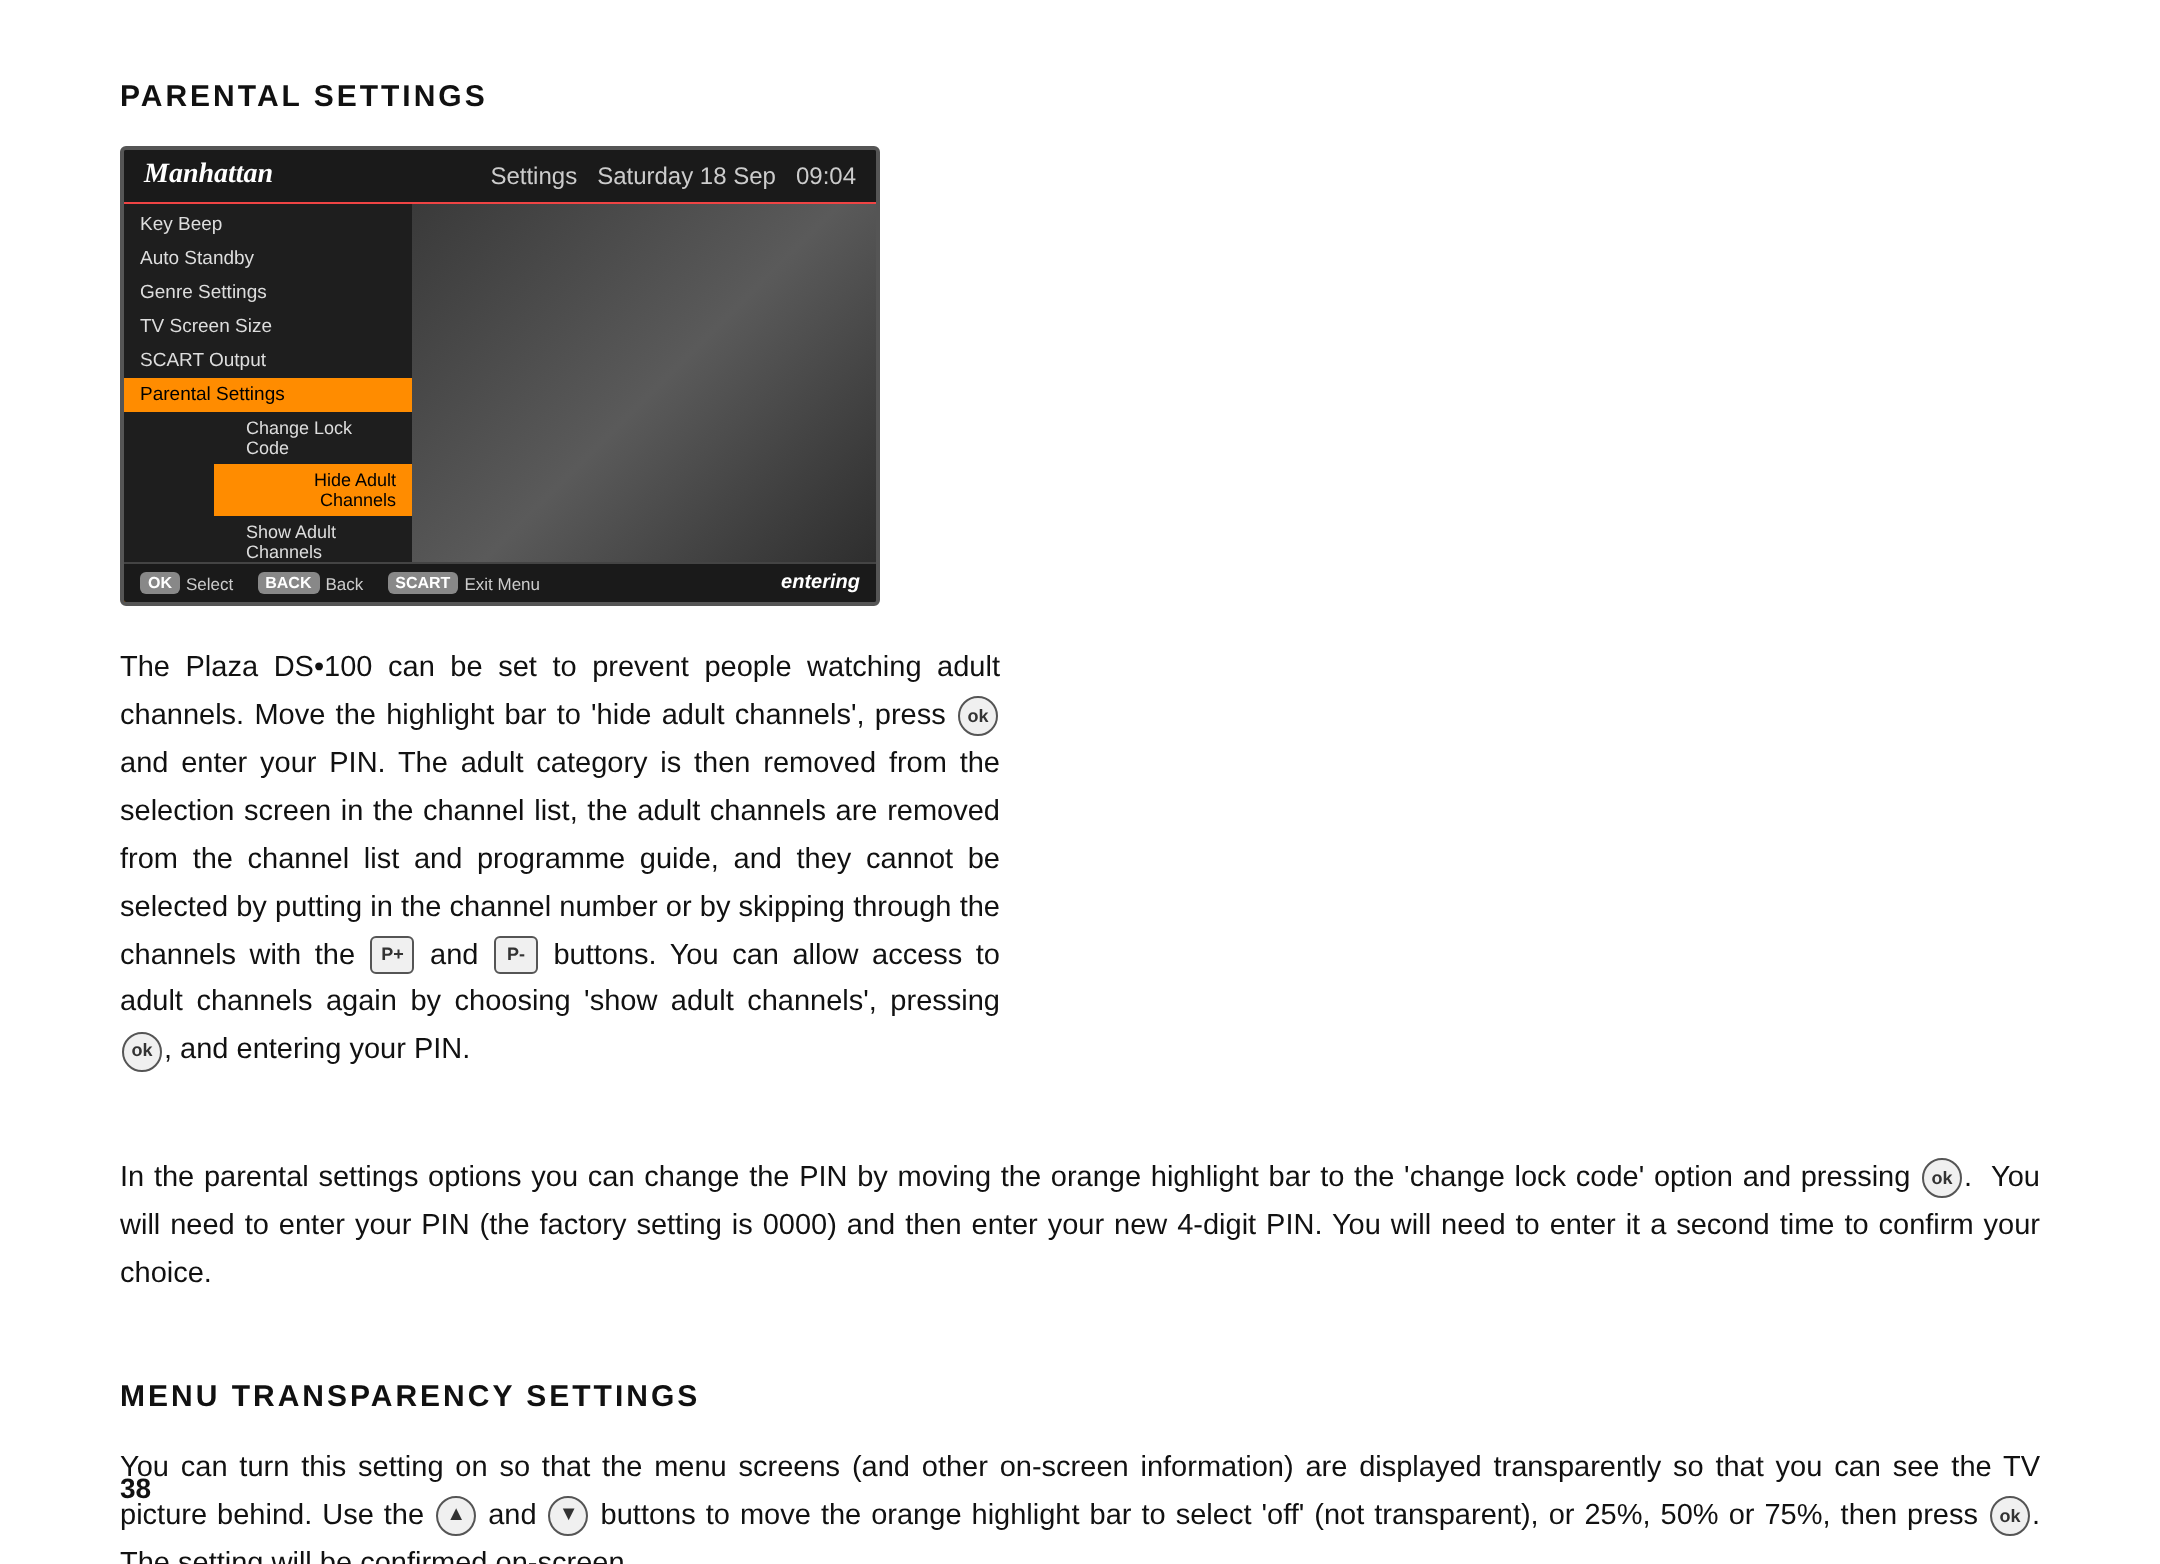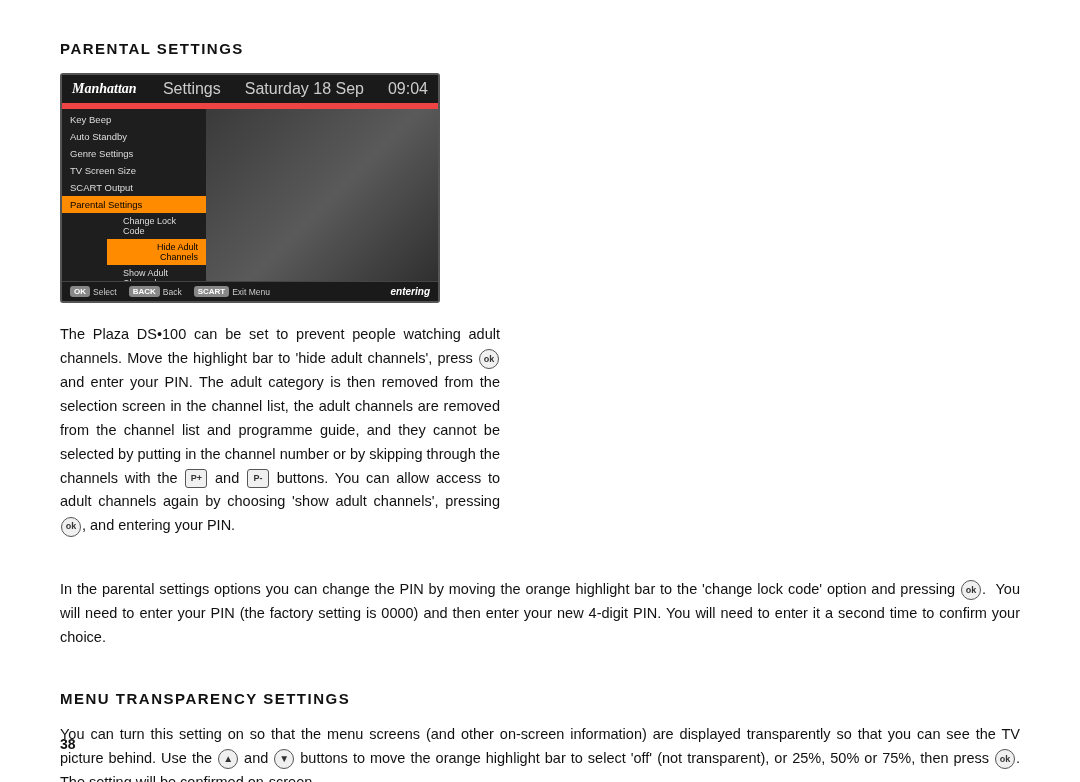--- a/index.html
+++ b/index.html
@@ -57,36 +57,36 @@
       overflow: hidden;
       position: relative;
     }
 
     .tv-header {
       background: #1a1a1a;
       padding: 5px 10px;
       display: flex;
       justify-content: space-between;
       align-items: center;
-      border-bottom: 6px solid #ef4444;
+      border-bottom: 1px solid #ef4444;
     }
 
     .tv-header-logo {
       font-family: 'Times New Roman', serif;
       font-size: 14px;
       font-weight: bold;
       font-style: italic;
       color: #ffffff;
     }
 
     .tv-header-info {
-      font-size: 16px;
+      font-size: 12px;
       color: #cccccc;
       display: flex;
-      gap: 24px;
+      gap: 10px;
     }
 
     .tv-content {
       display: flex;
       height: calc(100% - 30px);
     }
 
     .tv-menu {
       width: 144px;
       background: #1e1e1e;

